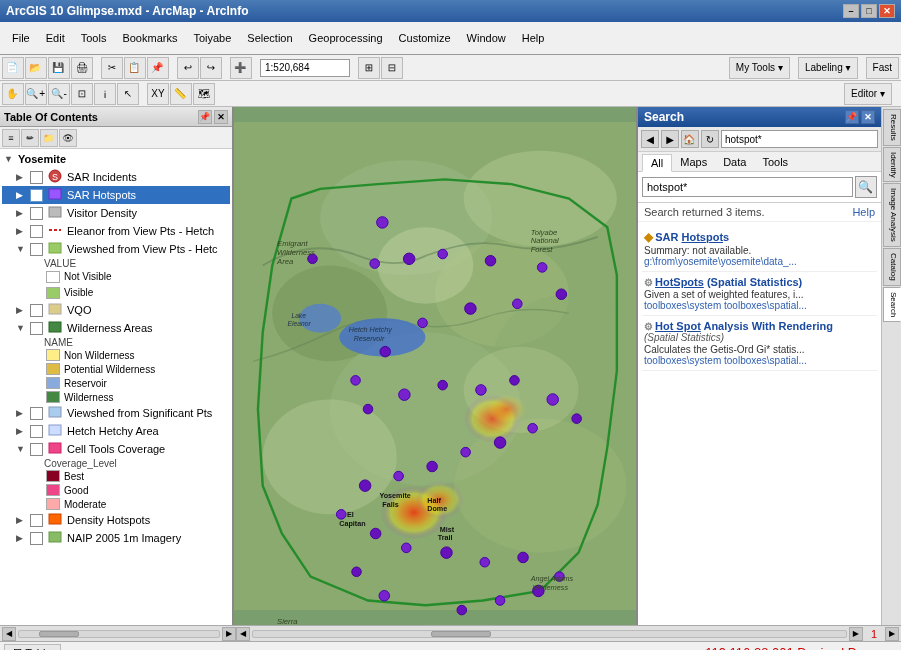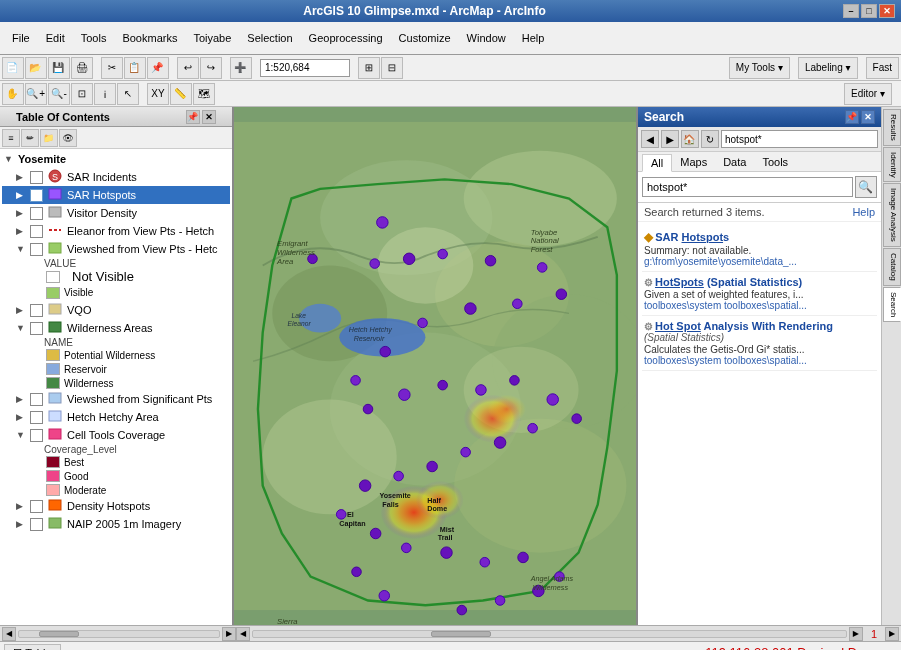--- a/index.html
+++ b/index.html
@@ -10,21 +10,21 @@
       background: linear-gradient(to bottom, #4a7bb5, #2a5a9f);
       color: white;
       height: 22px;
       display: flex;
       align-items: center;
       padding: 0 6px;
       font-size: 12px;
       font-weight: bold;
       justify-content: space-between;
     }
-    #title-bar .title-text { flex: 1; text-align: center; }
+    #title-bar .title-text { flex: 1; }
     #title-bar .window-controls { display: flex; gap: 2px; }
     #title-bar .win-btn {
       width: 16px; height: 14px; border: 1px solid #aaa;
       display: flex; align-items: center; justify-content: center;
       font-size: 9px; cursor: pointer; color: #000; font-weight: bold;
     }
     #title-bar .win-btn.minimize { background: #c0c0c0; }
     #title-bar .win-btn.maximize { background: #c0c0c0; }
     #title-bar .win-btn.close { background: #e05030; color: white; }
 
@@ -296,21 +296,21 @@
   <div class="tb-btn" style="width:22px;height:22px;background:#e8e8e8;border:1px solid #bbb;display:flex;align-items:center;justify-content:center;cursor:pointer;font-size:10px;">📏</div>
   <div class="tb-btn" style="width:22px;height:22px;background:#e8e8e8;border:1px solid #bbb;display:flex;align-items:center;justify-content:center;cursor:pointer;font-size:10px;">🗺</div>
   <div class="separator" style="flex:1;"></div>
   <div class="tb-btn" style="width:auto;padding:0 6px;height:22px;background:#e8e8e8;border:1px solid #bbb;display:flex;align-items:center;justify-content:center;cursor:pointer;font-size:10px;">Editor ▾</div>
   <div class="separator" style="width:6px;"></div>
 </div>
 
 <div id="main-layout" style="height:calc(650px - 22px - 20px - 52px - 38px); display:flex; position:relative;">
 
   <div id="toc-panel" style="width:234px;background:white;border-right:2px solid #888;display:flex;flex-direction:column;overflow:hidden;">
-    <div id="toc-header" style="background:linear-gradient(to bottom,#e8e8e8,#d0d0d0);border-bottom:1px solid #999;height:20px;display:flex;align-items:center;padding:0 16px;font-weight:bold;font-size:11px;justify-content:space-between;">
+    <div id="toc-header" style="background:linear-gradient(to bottom,#e8e8e8,#d0d0d0);border-bottom:1px solid #999;height:20px;display:flex;align-items:center;padding:0 4px;font-weight:bold;font-size:11px;justify-content:space-between;">
       <span>Table Of Contents</span>
       <div style="display:flex;gap:2px;">
         <div style="width:14px;height:14px;background:#c8c8c8;border:1px solid #aaa;display:flex;align-items:center;justify-content:center;font-size:9px;cursor:pointer;">📌</div>
         <div style="width:14px;height:14px;background:#c8c8c8;border:1px solid #aaa;display:flex;align-items:center;justify-content:center;font-size:9px;cursor:pointer;">✕</div>
       </div>
     </div>
     <div id="toc-toolbar" style="background:#f0f0f0;height:22px;border-bottom:1px solid #ccc;display:flex;align-items:center;padding:0 2px;gap:1px;">
       <div style="width:18px;height:18px;background:#e0e0e0;border:1px solid #bbb;display:flex;align-items:center;justify-content:center;cursor:pointer;font-size:9px;">≡</div>
       <div style="width:18px;height:18px;background:#e0e0e0;border:1px solid #bbb;display:flex;align-items:center;justify-content:center;cursor:pointer;font-size:9px;">✏</div>
       <div style="width:18px;height:18px;background:#e0e0e0;border:1px solid #bbb;display:flex;align-items:center;justify-content:center;cursor:pointer;font-size:9px;">📁</div>
@@ -374,21 +374,21 @@
         <span style="width:18px;height:16px;margin:0 2px;flex-shrink:0;">
           <svg width="16" height="14">
               <rect x="2" y="2" width="12" height="10" fill="#99cc66" stroke="#77aa44" stroke-width="1"></rect>
             </svg>
         </span>
         <span>Viewshed from View Pts - Hetc</span>
       </div>
       <div style="padding-left:42px;font-size:10px;color:#444;">VALUE</div>
       <div class="legend-item" style="display:flex;align-items:center;padding:1px 2px 1px 44px;line-height:14px;">
         <div style="width:14px;height:12px;background:#ffffff;border:1px solid #aaa;margin-right:4px;flex-shrink:0;"></div>
-        <span style="font-size:13px;margin-left:8px;">Not Visible</span>
+        <span style="font-size:10px;">Not Visible</span>
       </div>
       <div class="legend-item" style="display:flex;align-items:center;padding:1px 2px 1px 44px;line-height:14px;">
         <div style="width:14px;height:12px;background:#99cc66;border:1px solid #aaa;margin-right:4px;flex-shrink:0;"></div>
         <span style="font-size:10px;">Visible</span>
       </div>
 
       <div class="toc-item" style="display:flex;align-items:center;padding:1px 2px;padding-left:14px;cursor:pointer;line-height:15px;">
         <span style="width:12px;font-size:9px;color:#555;">▶</span>
         <div style="width:13px;height:13px;border:1px solid #888;background:white;display:flex;align-items:center;justify-content:center;flex-shrink:0;margin:0 2px;"></div>
         <span style="width:18px;height:16px;margin:0 2px;flex-shrink:0;">
@@ -403,20 +403,24 @@
         <span style="width:12px;font-size:9px;color:#555;">▼</span>
         <div style="width:13px;height:13px;border:1px solid #888;background:white;display:flex;align-items:center;justify-content:center;flex-shrink:0;margin:0 2px;"></div>
         <span style="width:18px;height:16px;margin:0 2px;flex-shrink:0;">
           <svg width="16" height="14">
               <rect x="2" y="2" width="12" height="10" fill="#448844" stroke="#226622" stroke-width="1"></rect>
             </svg>
         </span>
         <span>Wilderness Areas</span>
       </div>
       <div style="padding-left:42px;font-size:10px;color:#444;">NAME</div>
+      <div style="display:flex;align-items:center;padding:1px 2px 1px 44px;">
+        <div style="width:14px;height:12px;background:#ffee88;border:1px solid #aaa;margin-right:4px;flex-shrink:0;"></div>
+        <span style="font-size:10px;">Non Wilderness</span>
+      </div>
       <div style="display:flex;align-items:center;padding:1px 2px 1px 44px;">
         <div style="width:14px;height:12px;background:#ddbb44;border:1px solid #aaa;margin-right:4px;flex-shrink:0;"></div>
         <span style="font-size:10px;">Potential Wilderness</span>
       </div>
       <div style="display:flex;align-items:center;padding:1px 2px 1px 44px;">
         <div style="width:14px;height:12px;background:#88aadd;border:1px solid #aaa;margin-right:4px;flex-shrink:0;"></div>
         <span style="font-size:10px;">Reservoir</span>
       </div>
       <div style="display:flex;align-items:center;padding:1px 2px 1px 44px;">
         <div style="width:14px;height:12px;background:#448844;border:1px solid #aaa;margin-right:4px;flex-shrink:0;"></div>

